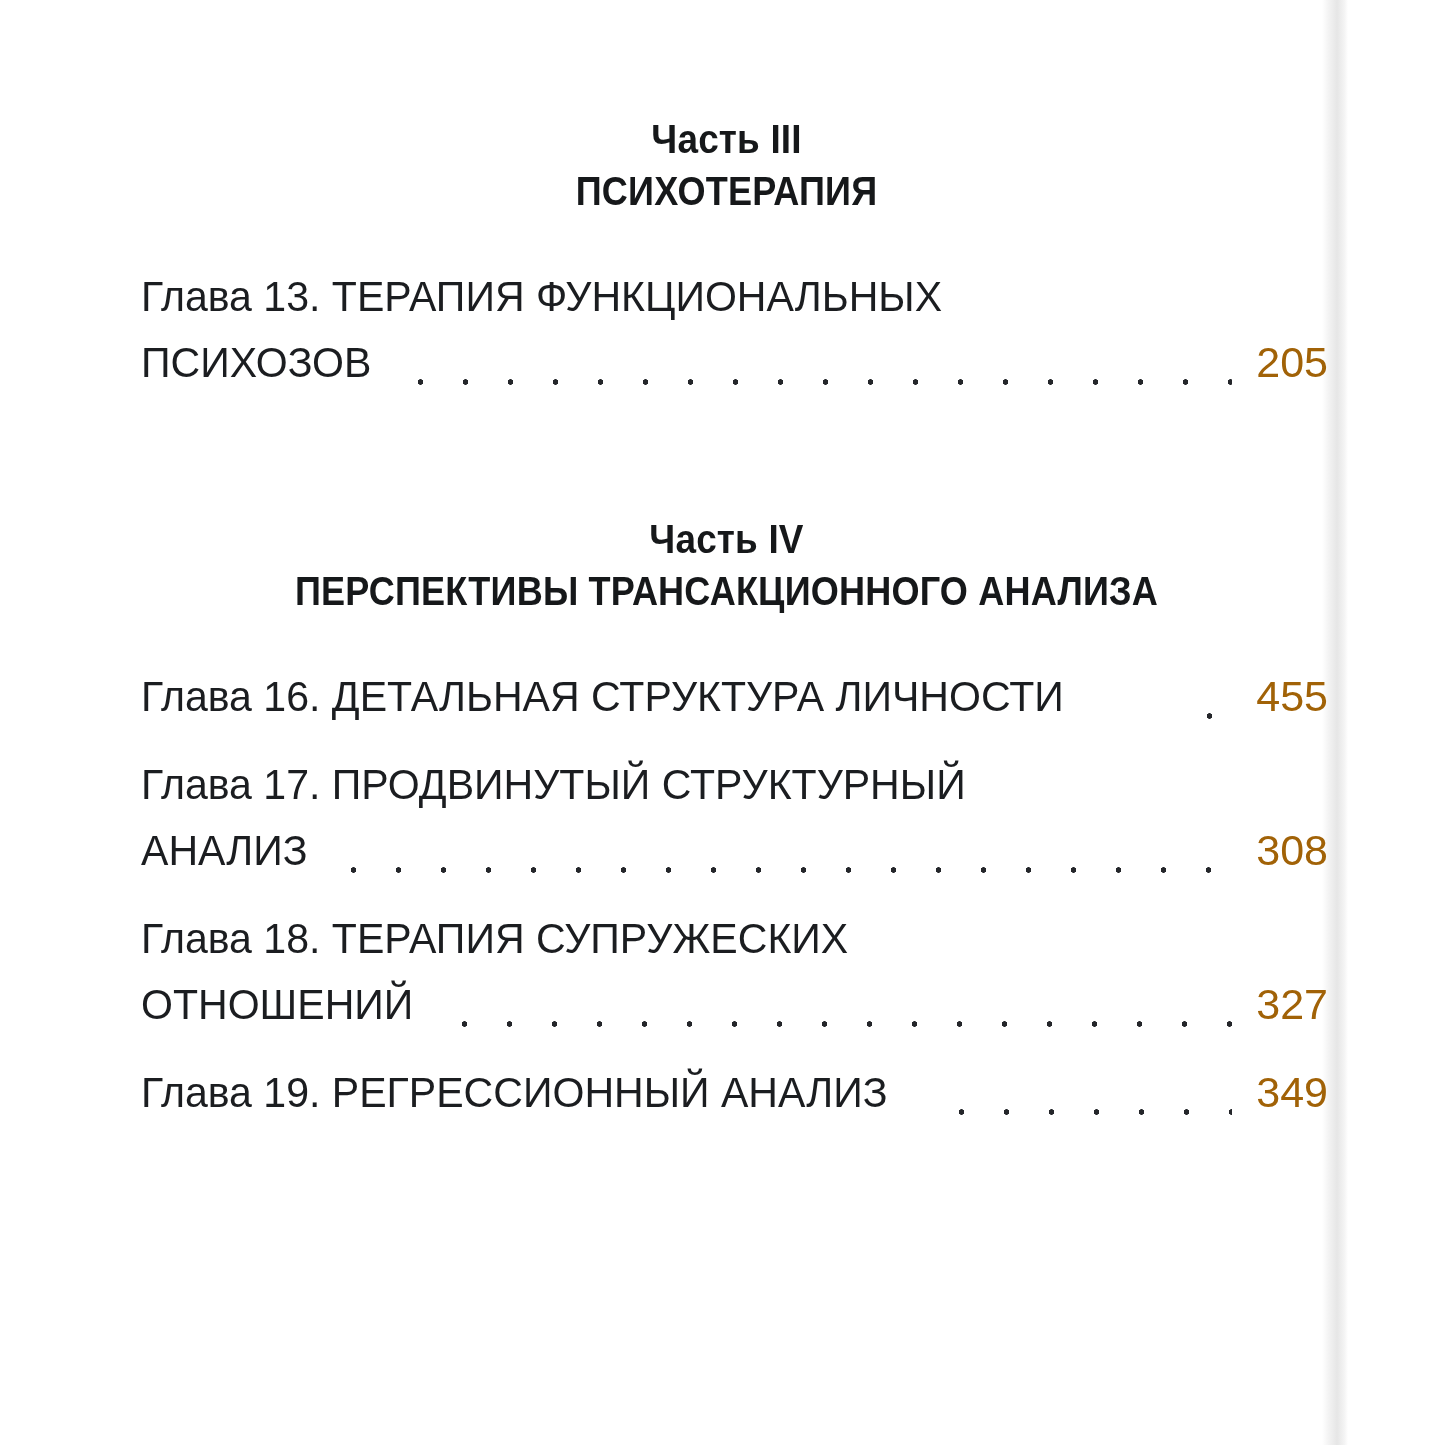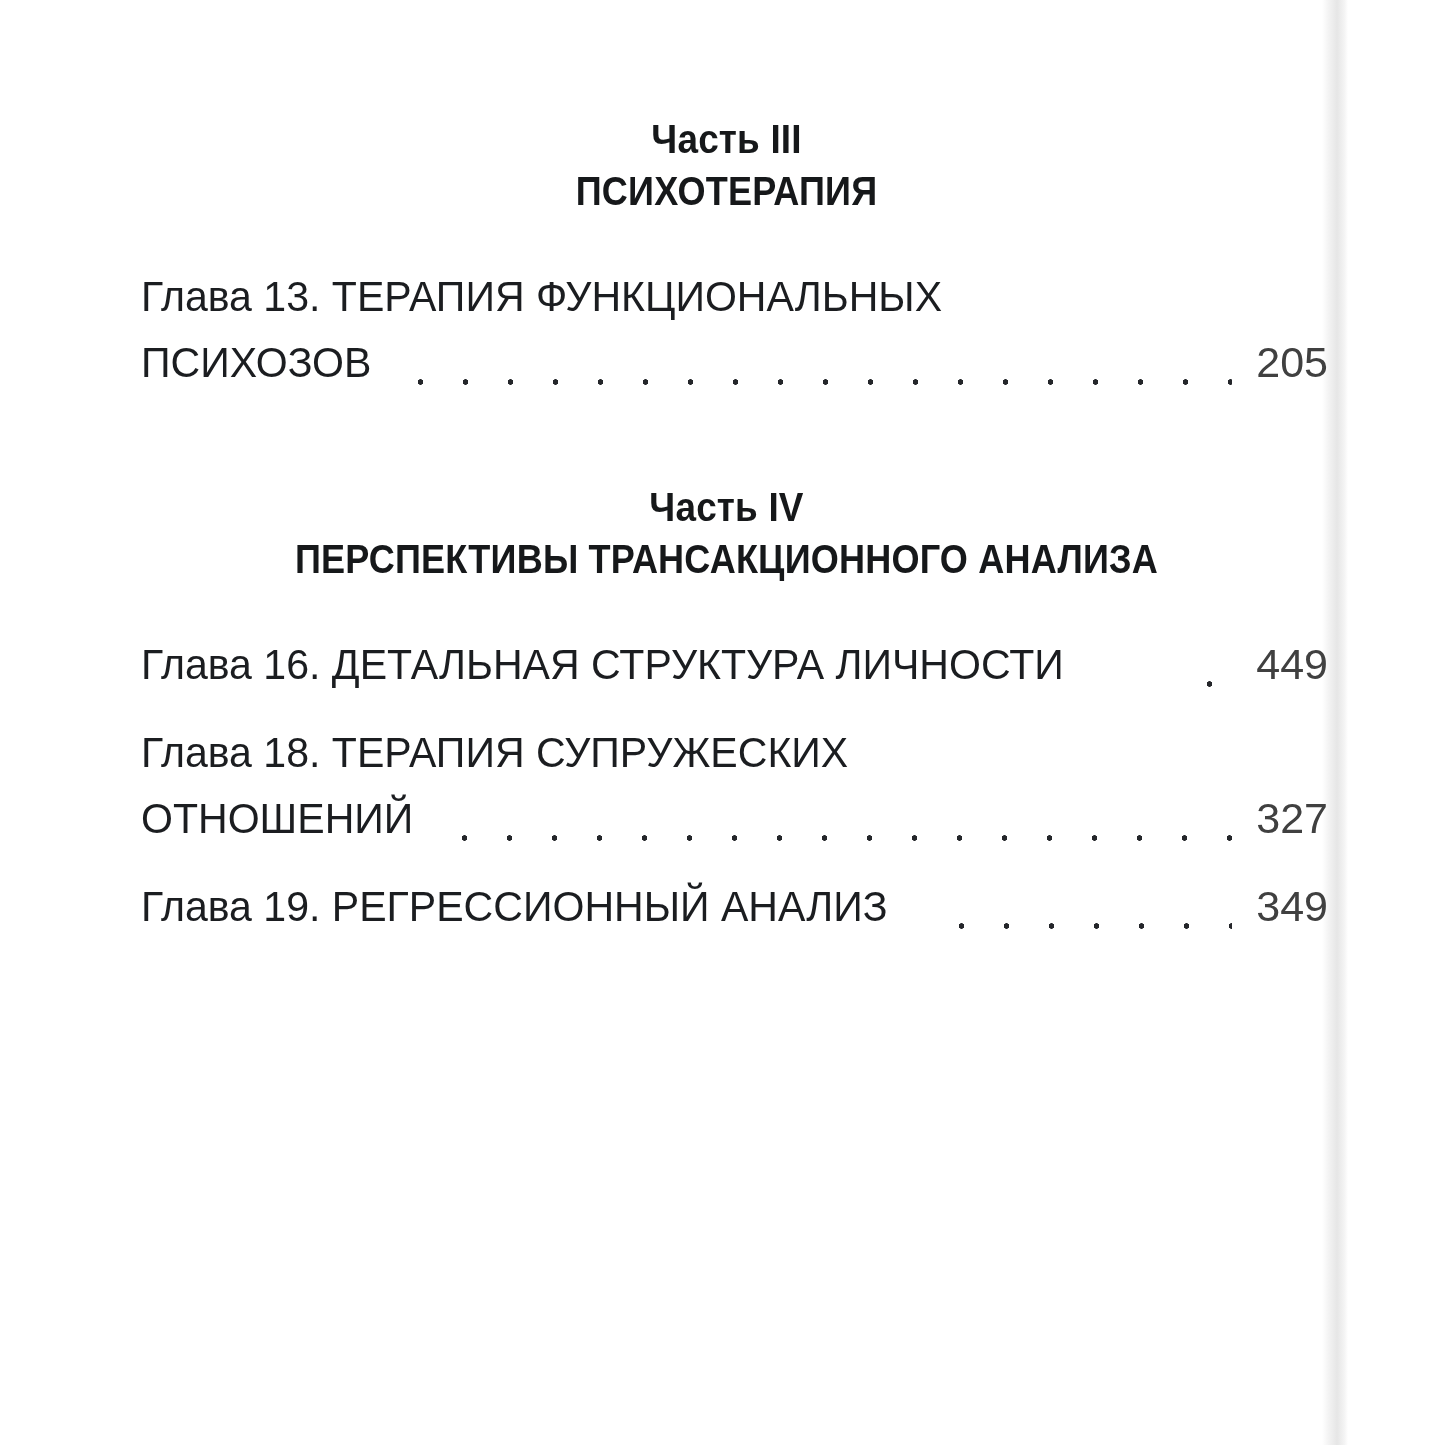--- a/index.html
+++ b/index.html
@@ -53,21 +53,21 @@
     font-size: 41px;
     line-height: 52px;
     transform: scaleX(0.90);
   }
   .part-title {
     font-size: 41px;
     line-height: 52px;
     transform: scaleX(0.88);
   }
   .part-3 { margin-top: 113px; }
-  .part-4 { margin-top: 86px; }
+  .part-4 { margin-top: 118px; }
 
   
   .entries { margin-top: 46px; margin-left: 16px; }
   .entry {
     margin-bottom: 22px;
     color: #1b1d20;
   }
   .entry-line {
     display: flex;
     align-items: flex-end;
@@ -107,21 +107,21 @@
     left: auto;
     right: 0;
     width: 45px;
   }
 
   .pagenum {
     flex: 0 0 auto;
     min-width: 86px;
     text-align: right;
     font-size: 43px;
-    color: #404040;
+    color: #a16207;
   }
 </style>
 </head>
 <body>
 
 <div class="page">
 
   <div class="page-edge"></div>
 
   <div class="content">
@@ -152,24 +152,34 @@
       <div class="part-number">Часть IV</div>
       <div class="part-title">ПЕРСПЕКТИВЫ ТРАНСАКЦИОННОГО АНАЛИЗА</div>
     </div>
 
     <div class="entries">
 
       <div class="entry">
         <div class="entry-line">
           <span class="txt">Глава 16. ДЕТАЛЬНАЯ СТРУКТУРА ЛИЧНОСТИ</span>
           <span class="leaders single"></span>
-          <span class="pagenum">449</span>
-        </div>
-      </div>
-
+          <span class="pagenum">455</span>
+        </div>
+      </div>
+
+      <div class="entry">
+        <div class="entry-line plain">
+          <span class="txt">Глава 17. ПРОДВИНУТЫЙ СТРУКТУРНЫЙ</span>
+        </div>
+        <div class="entry-line">
+          <span class="txt">АНАЛИЗ</span>
+          <span class="leaders"></span>
+          <span class="pagenum">308</span>
+        </div>
+      </div>
 
       <div class="entry">
         <div class="entry-line plain">
           <span class="txt">Глава 18. ТЕРАПИЯ СУПРУЖЕСКИХ</span>
         </div>
         <div class="entry-line">
           <span class="txt">ОТНОШЕНИЙ</span>
           <span class="leaders"></span>
           <span class="pagenum">327</span>
         </div>

